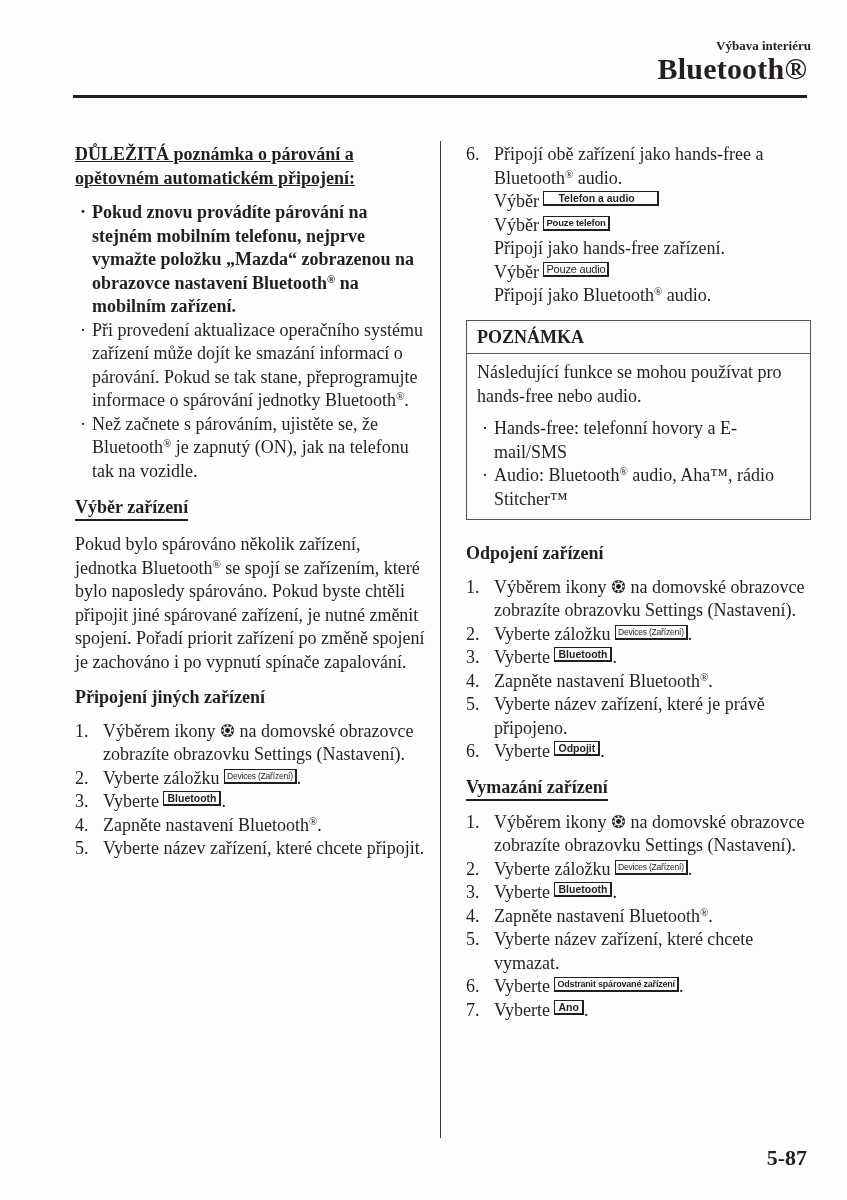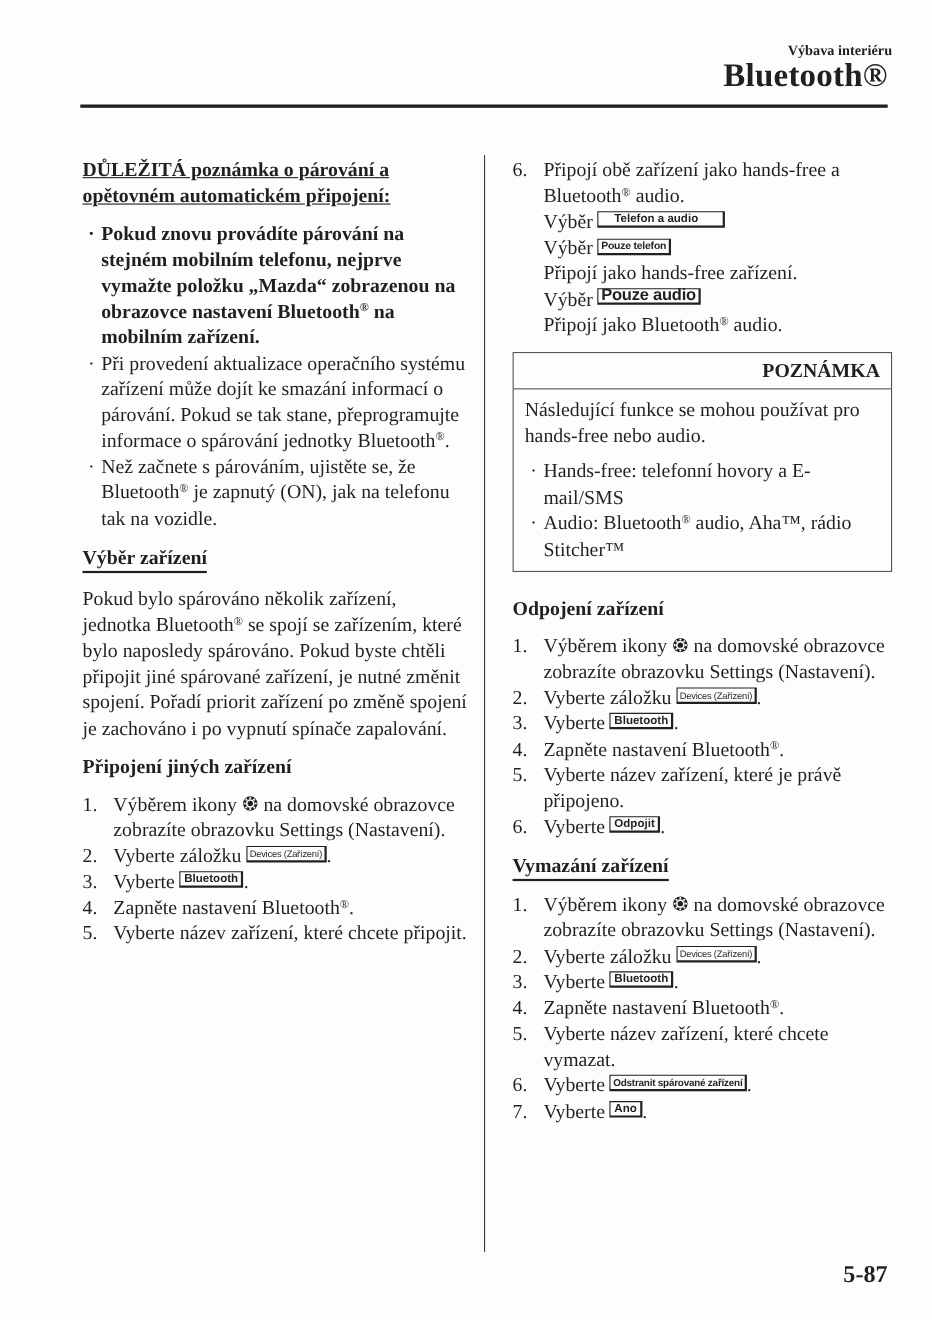--- a/index.html
+++ b/index.html
@@ -54,21 +54,21 @@
   }
   .ui-btn.narrow { font-size: 8.5px; letter-spacing: -0.2px; font-weight: normal; padding: 0 2px; }
   .ui-btn.wide { padding: 0 22px 0 14px; }
   .gear {
     display: inline-block; width: 15px; height: 15px; vertical-align: -1px;
   }
   .note-box {
     border: 1.5px solid #555; margin-top: 12px;
   }
   .note-head {
-    font-weight: bold; padding: 5px 10px 4px 10px; border-bottom: 1.5px solid #555; text-align: right;
+    font-weight: bold; padding: 5px 10px 4px 10px; border-bottom: 1.5px solid #555;
   }
   .note-body { padding: 7px 10px 8px 10px; }
   .page-num {
     position: absolute; right: 40px; top: 1145px;
     font-size: 22px; font-weight: bold;
   }
 </style>
 </head>
 <body>
 
@@ -116,21 +116,21 @@
 </div>
 
 <div class="col col-right">
   <ol class="steps">
     <li>
         <span class="num">6.</span>
       <div><span>Připojí obě zařízení jako hands-free a Bluetooth</span><sup class="reg">®</sup><span> audio.</span></div>
       <div><span>Výběr </span><span class="ui-btn wide">Telefon a audio</span></div>
       <div><span>Výběr </span><span class="ui-btn narrow" style="font-size:9.5px;font-weight:bold;">Pouze telefon</span></div>
       <div>Připojí jako hands-free zařízení.</div>
-      <div><span>Výběr </span><span class="ui-btn narrow" style="font-size:15px;font-weight:bold;">Pouze audio</span></div>
+      <div><span>Výběr </span><span class="ui-btn narrow" style="font-size:11px;font-weight:normal;">Pouze audio</span></div>
       <div><span>Připojí jako Bluetooth</span><sup class="reg">®</sup><span> audio.</span></div>
     </li>
   </ol>
 
   <div class="note-box">
     <div class="note-head">POZNÁMKA</div>
     <div class="note-body">
       <div>Následující funkce se mohou používat pro hands-free nebo audio.</div>
       <ul class="bullets" style="margin-top:9px;">
         <li>Hands-free: telefonní hovory a E-mail/SMS</li>

